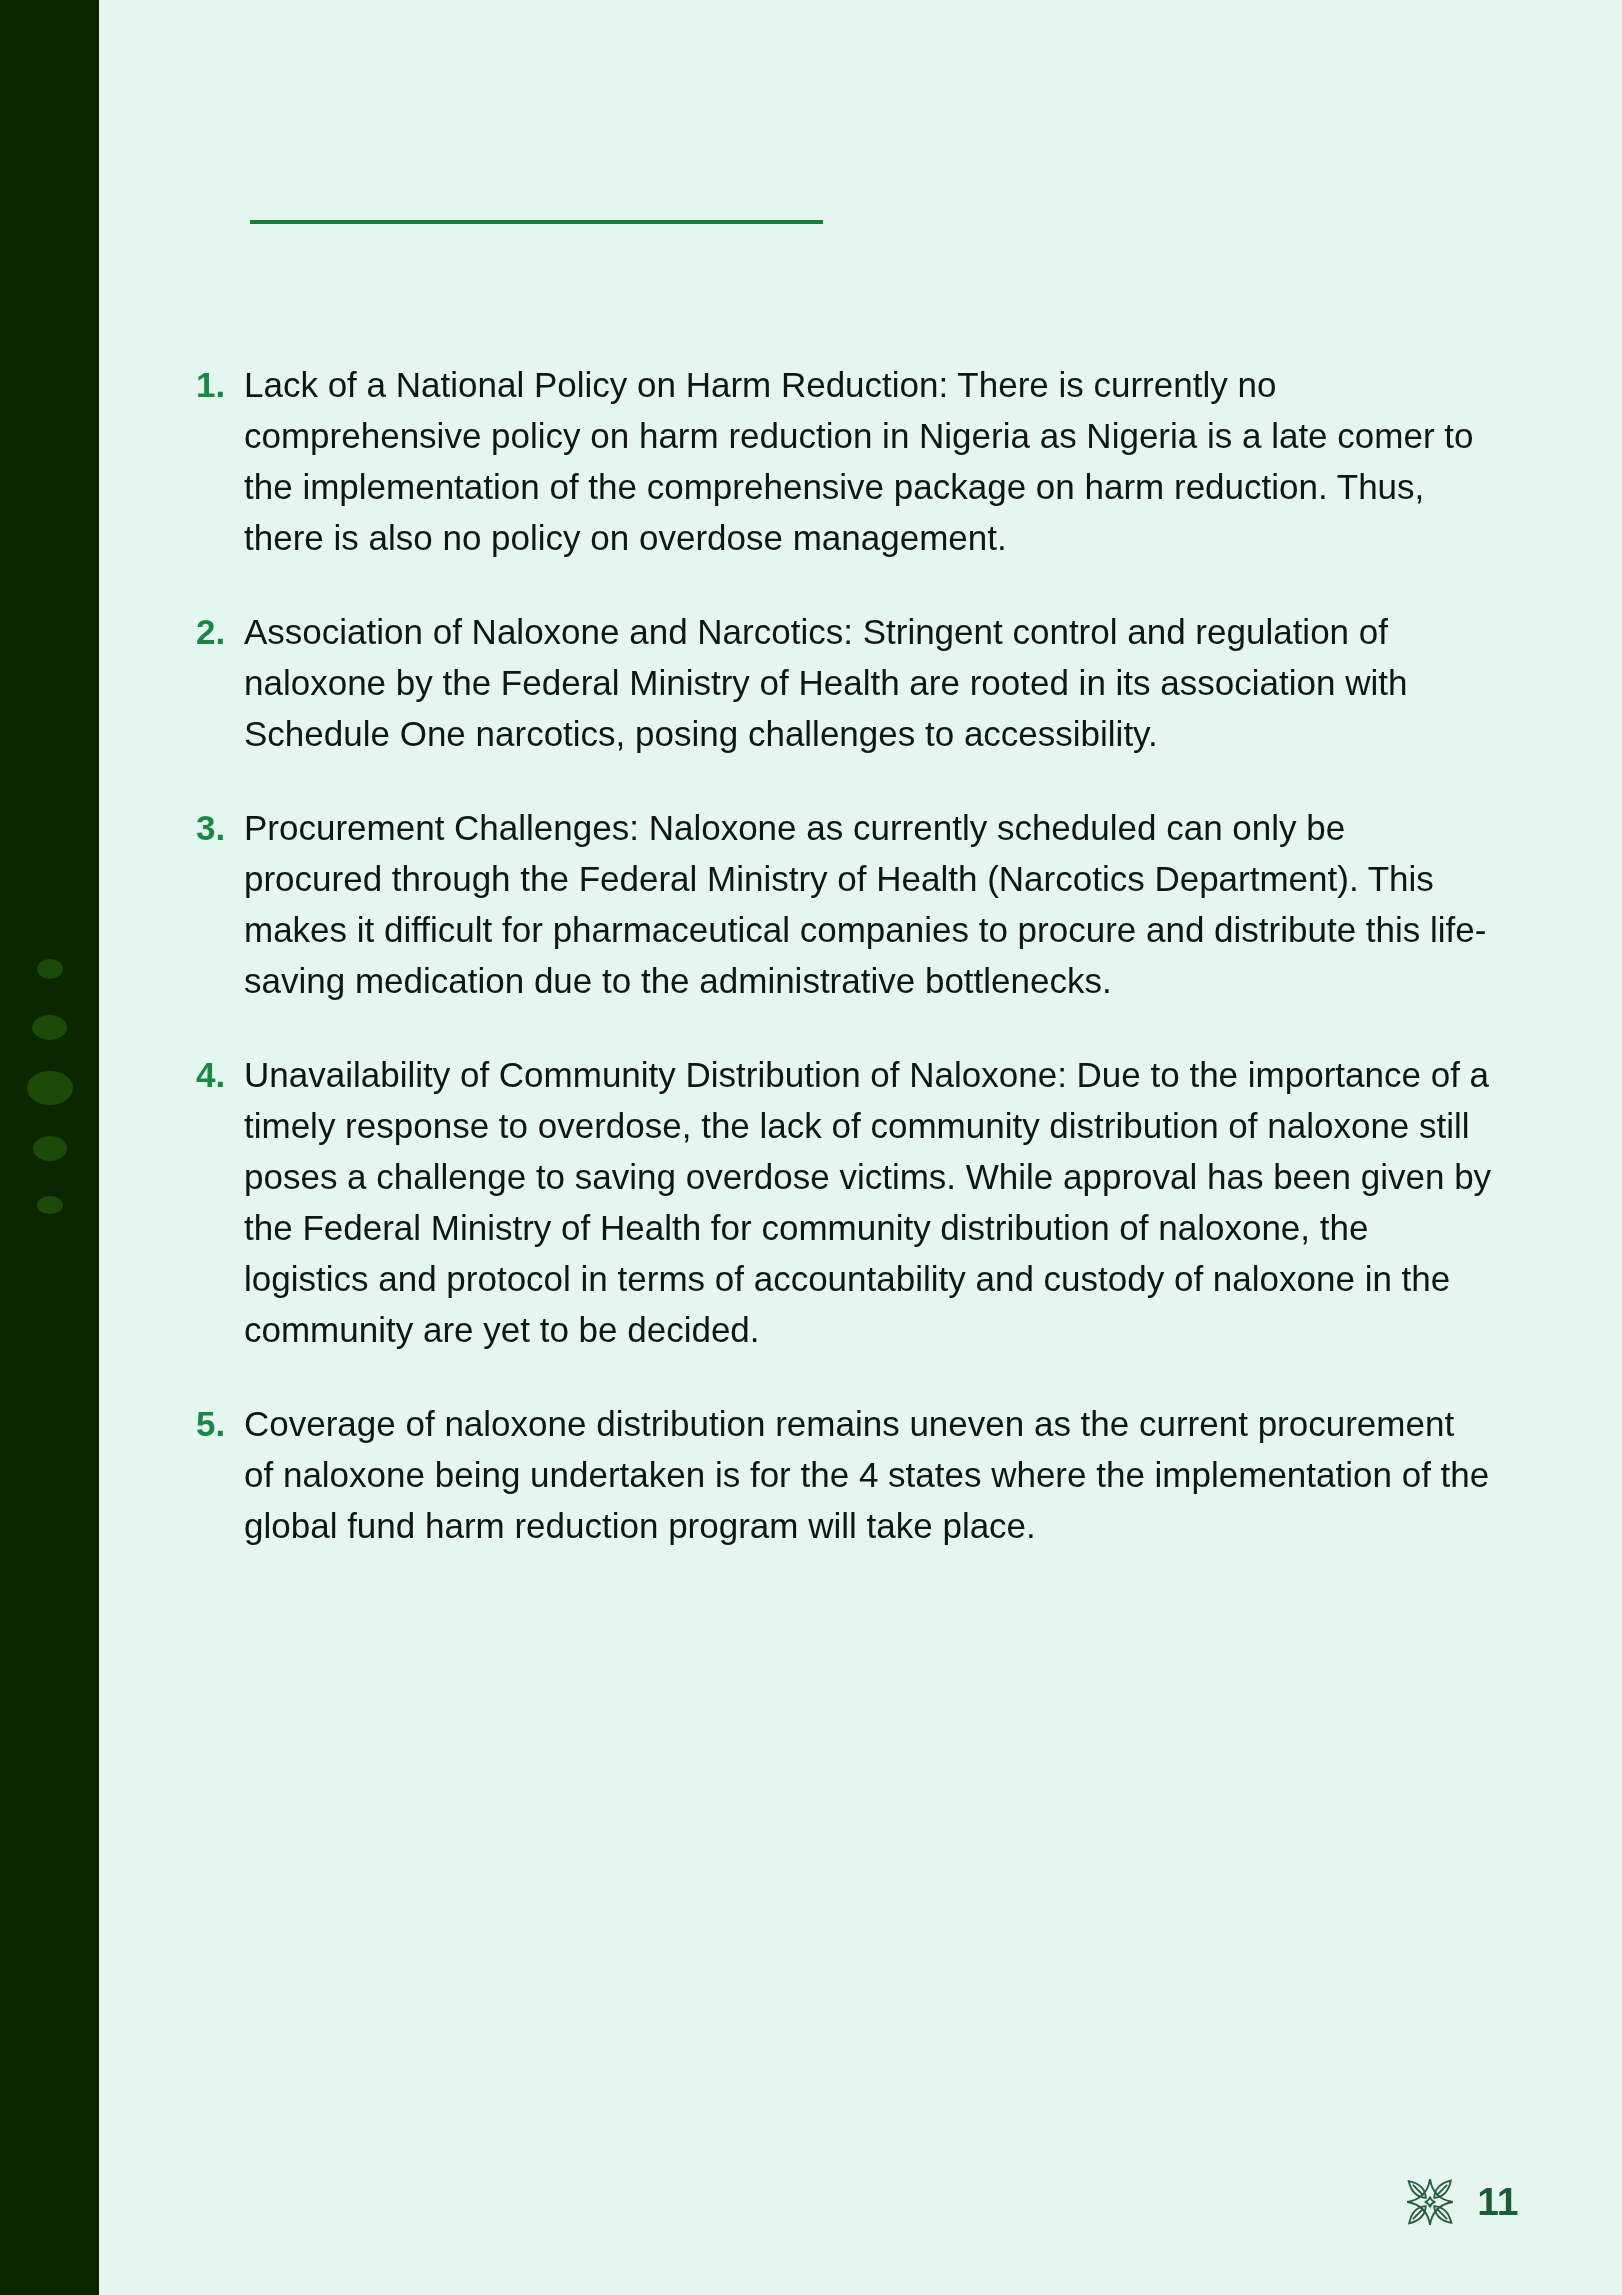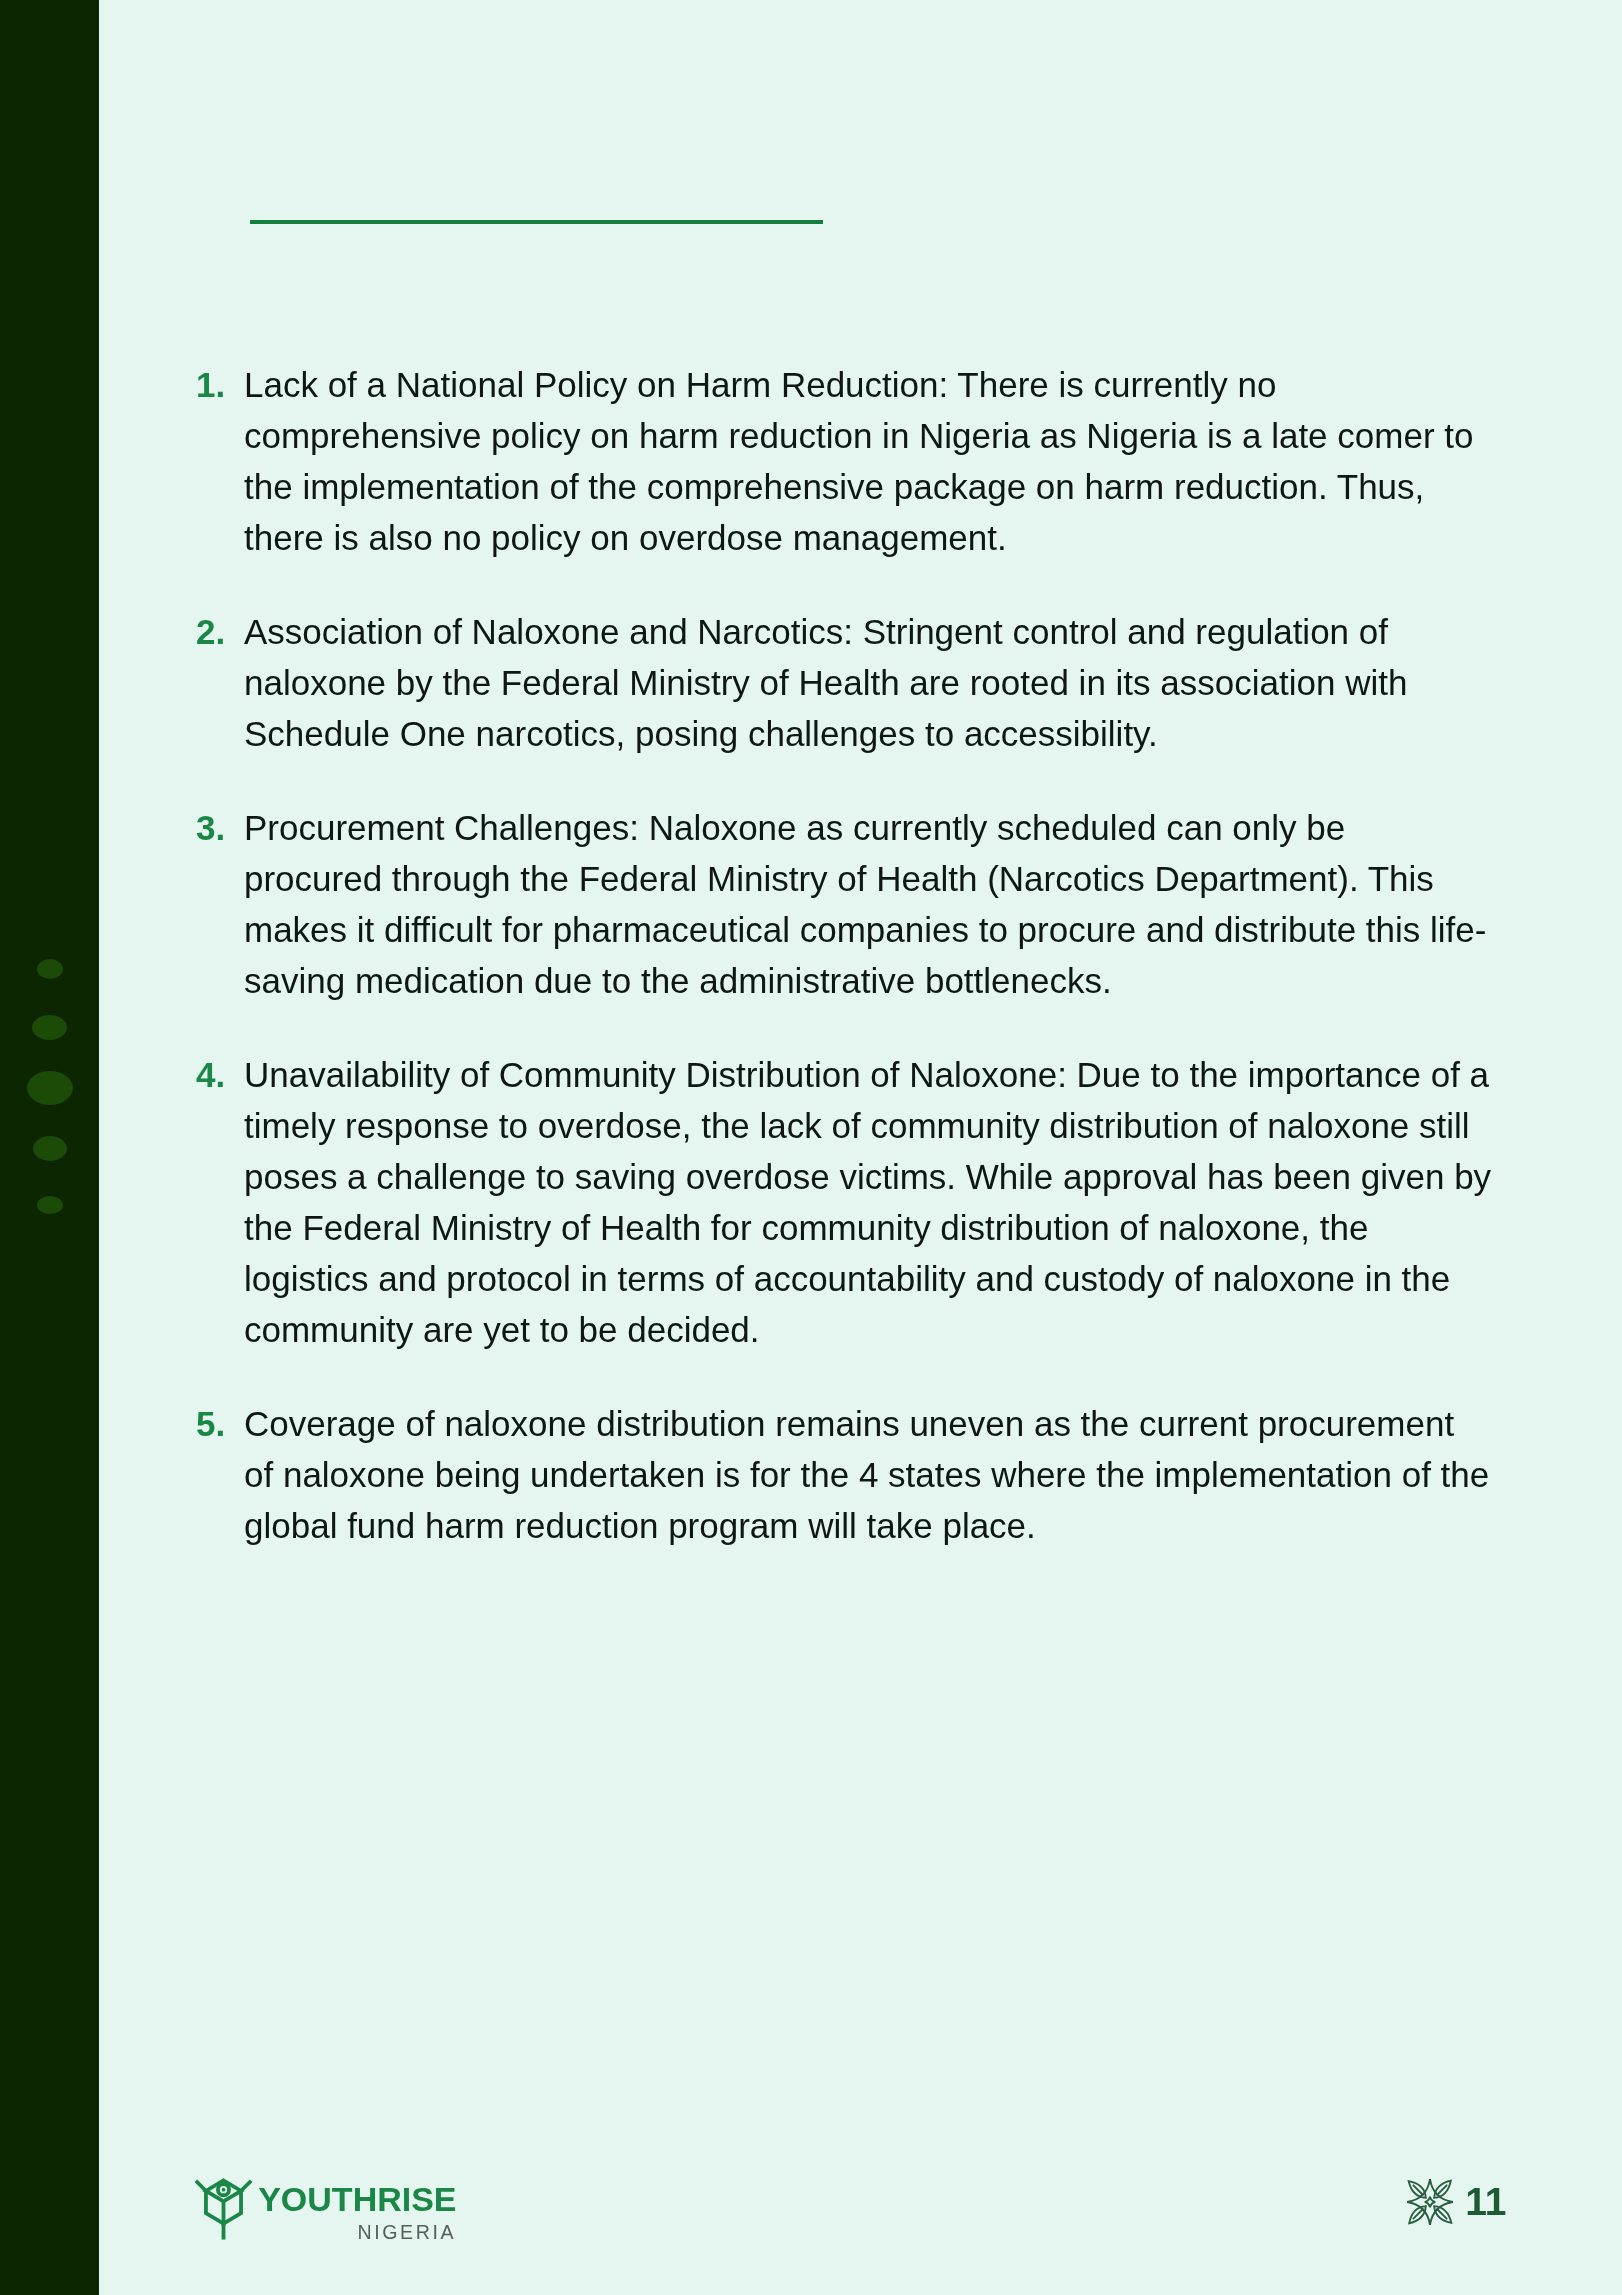--- a/index.html
+++ b/index.html
@@ -91,20 +91,21 @@
     color: var(--nigeria-gray, #555f5a);
     line-height: 22px;
     margin-top: 5.2px;
   }
 
   .page-number-group {
     position: absolute;
     left: 1404px; top: 2176px;
     display: flex;
     align-items: center;
+    gap: 12px;
   }
   .ornament-svg { width: 52px; height: 52px; display: block; }
   .page-number {
     margin-left: 9.2px;
     font-size: 39px;
     font-weight: bold;
     color: var(--dark-green-page-number, #1d5b35);
     line-height: 52px;
   }
 </style>
@@ -139,44 +140,20 @@
     <li class="issue-item">
       <span class="issue-number">4.</span>
       <span class="issue-text">Unavailability of Community Distribution of Naloxone: Due to the importance of a timely response to overdose, the lack of community distribution of naloxone still poses a challenge to saving overdose victims. While approval has been given by the Federal Ministry of Health for community distribution of naloxone, the logistics and protocol in terms of accountability and custody of naloxone in the community are yet to be decided.</span>
     </li>
     <li class="issue-item">
       <span class="issue-number">5.</span>
       <span class="issue-text">Coverage of naloxone distribution remains uneven as the current procurement of naloxone being undertaken is for the 4 states where the implementation of the global fund harm reduction program will take place.</span>
     </li>
   </ol>
 
-  <div class="footer-logo">
-    <span>
-      <svg class="logo-icon-svg" viewBox="0 0 100 118" fill="none" stroke="#1b8747" stroke-width="6.5" stroke-linecap="square" stroke-linejoin="miter">
-
-        <path d="M20,34 L5,19"></path>
-        <path d="M80,34 L95,19"></path>
-
-        <path d="M50,16 L20,34 L50,52 L80,34 Z"></path>
-
-        <path d="M20,34 L20,72 L50,90 L80,72 L80,34"></path>
-
-        <path d="M50,52 L50,90"></path>
-
-        <path d="M50,90 L50,114"></path>
-
-        <circle cx="50" cy="32" r="9.5"></circle>
-        <circle cx="50" cy="32" r="3.2" fill="#1b8747" stroke="none"></circle>
-      </svg>
-    </span>
-    <span class="logo-words">
-      <span class="logo-name">YOUTHRISE</span>
-      <span class="logo-country">NIGERIA</span>
-    </span>
-  </div>
 
   <div class="page-number-group">
     <span>
       <svg class="ornament-svg" viewBox="0 0 100 100" fill="none" stroke="#2b5d42" stroke-width="3.6" stroke-linecap="round">
 
         <path d="M50,6 Q56,44 94,50 Q56,56 50,94 Q44,56 6,50 Q44,44 50,6 Z"></path>
 
         <path d="M50,40 Q52,48 60,50 Q52,52 50,60 Q48,52 40,50 Q48,48 50,40 Z"></path>
 
         <g>

